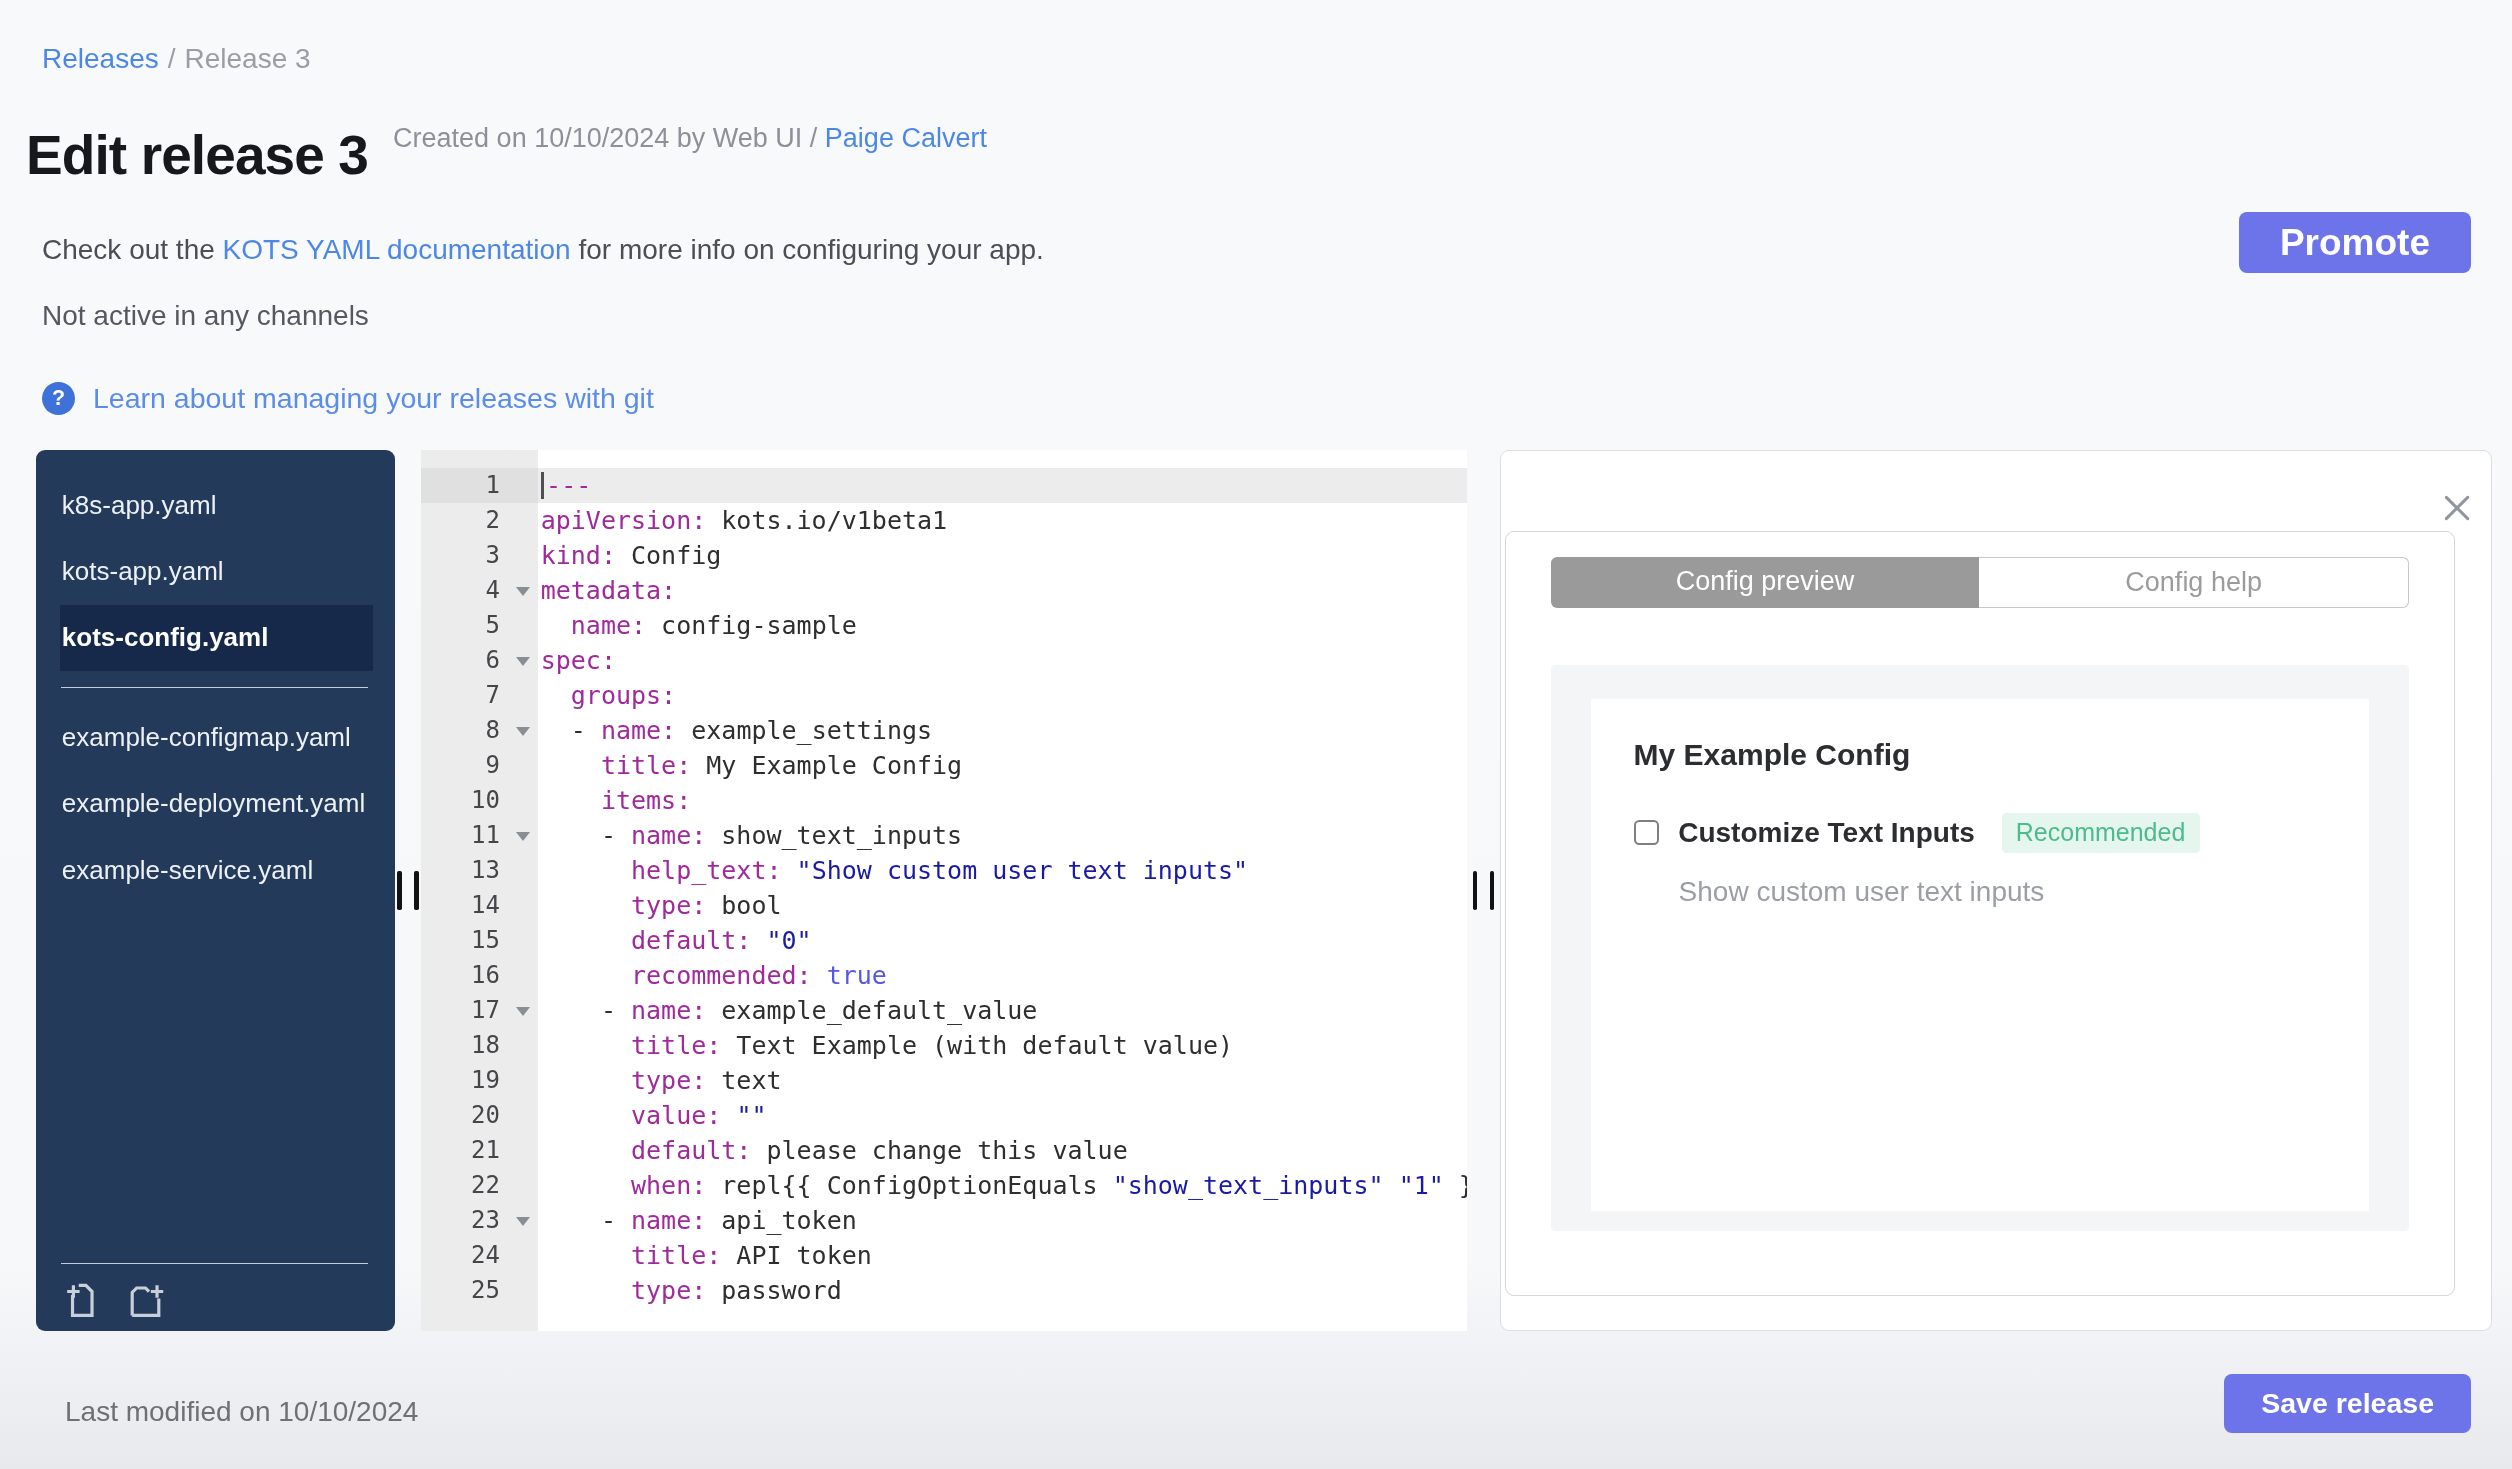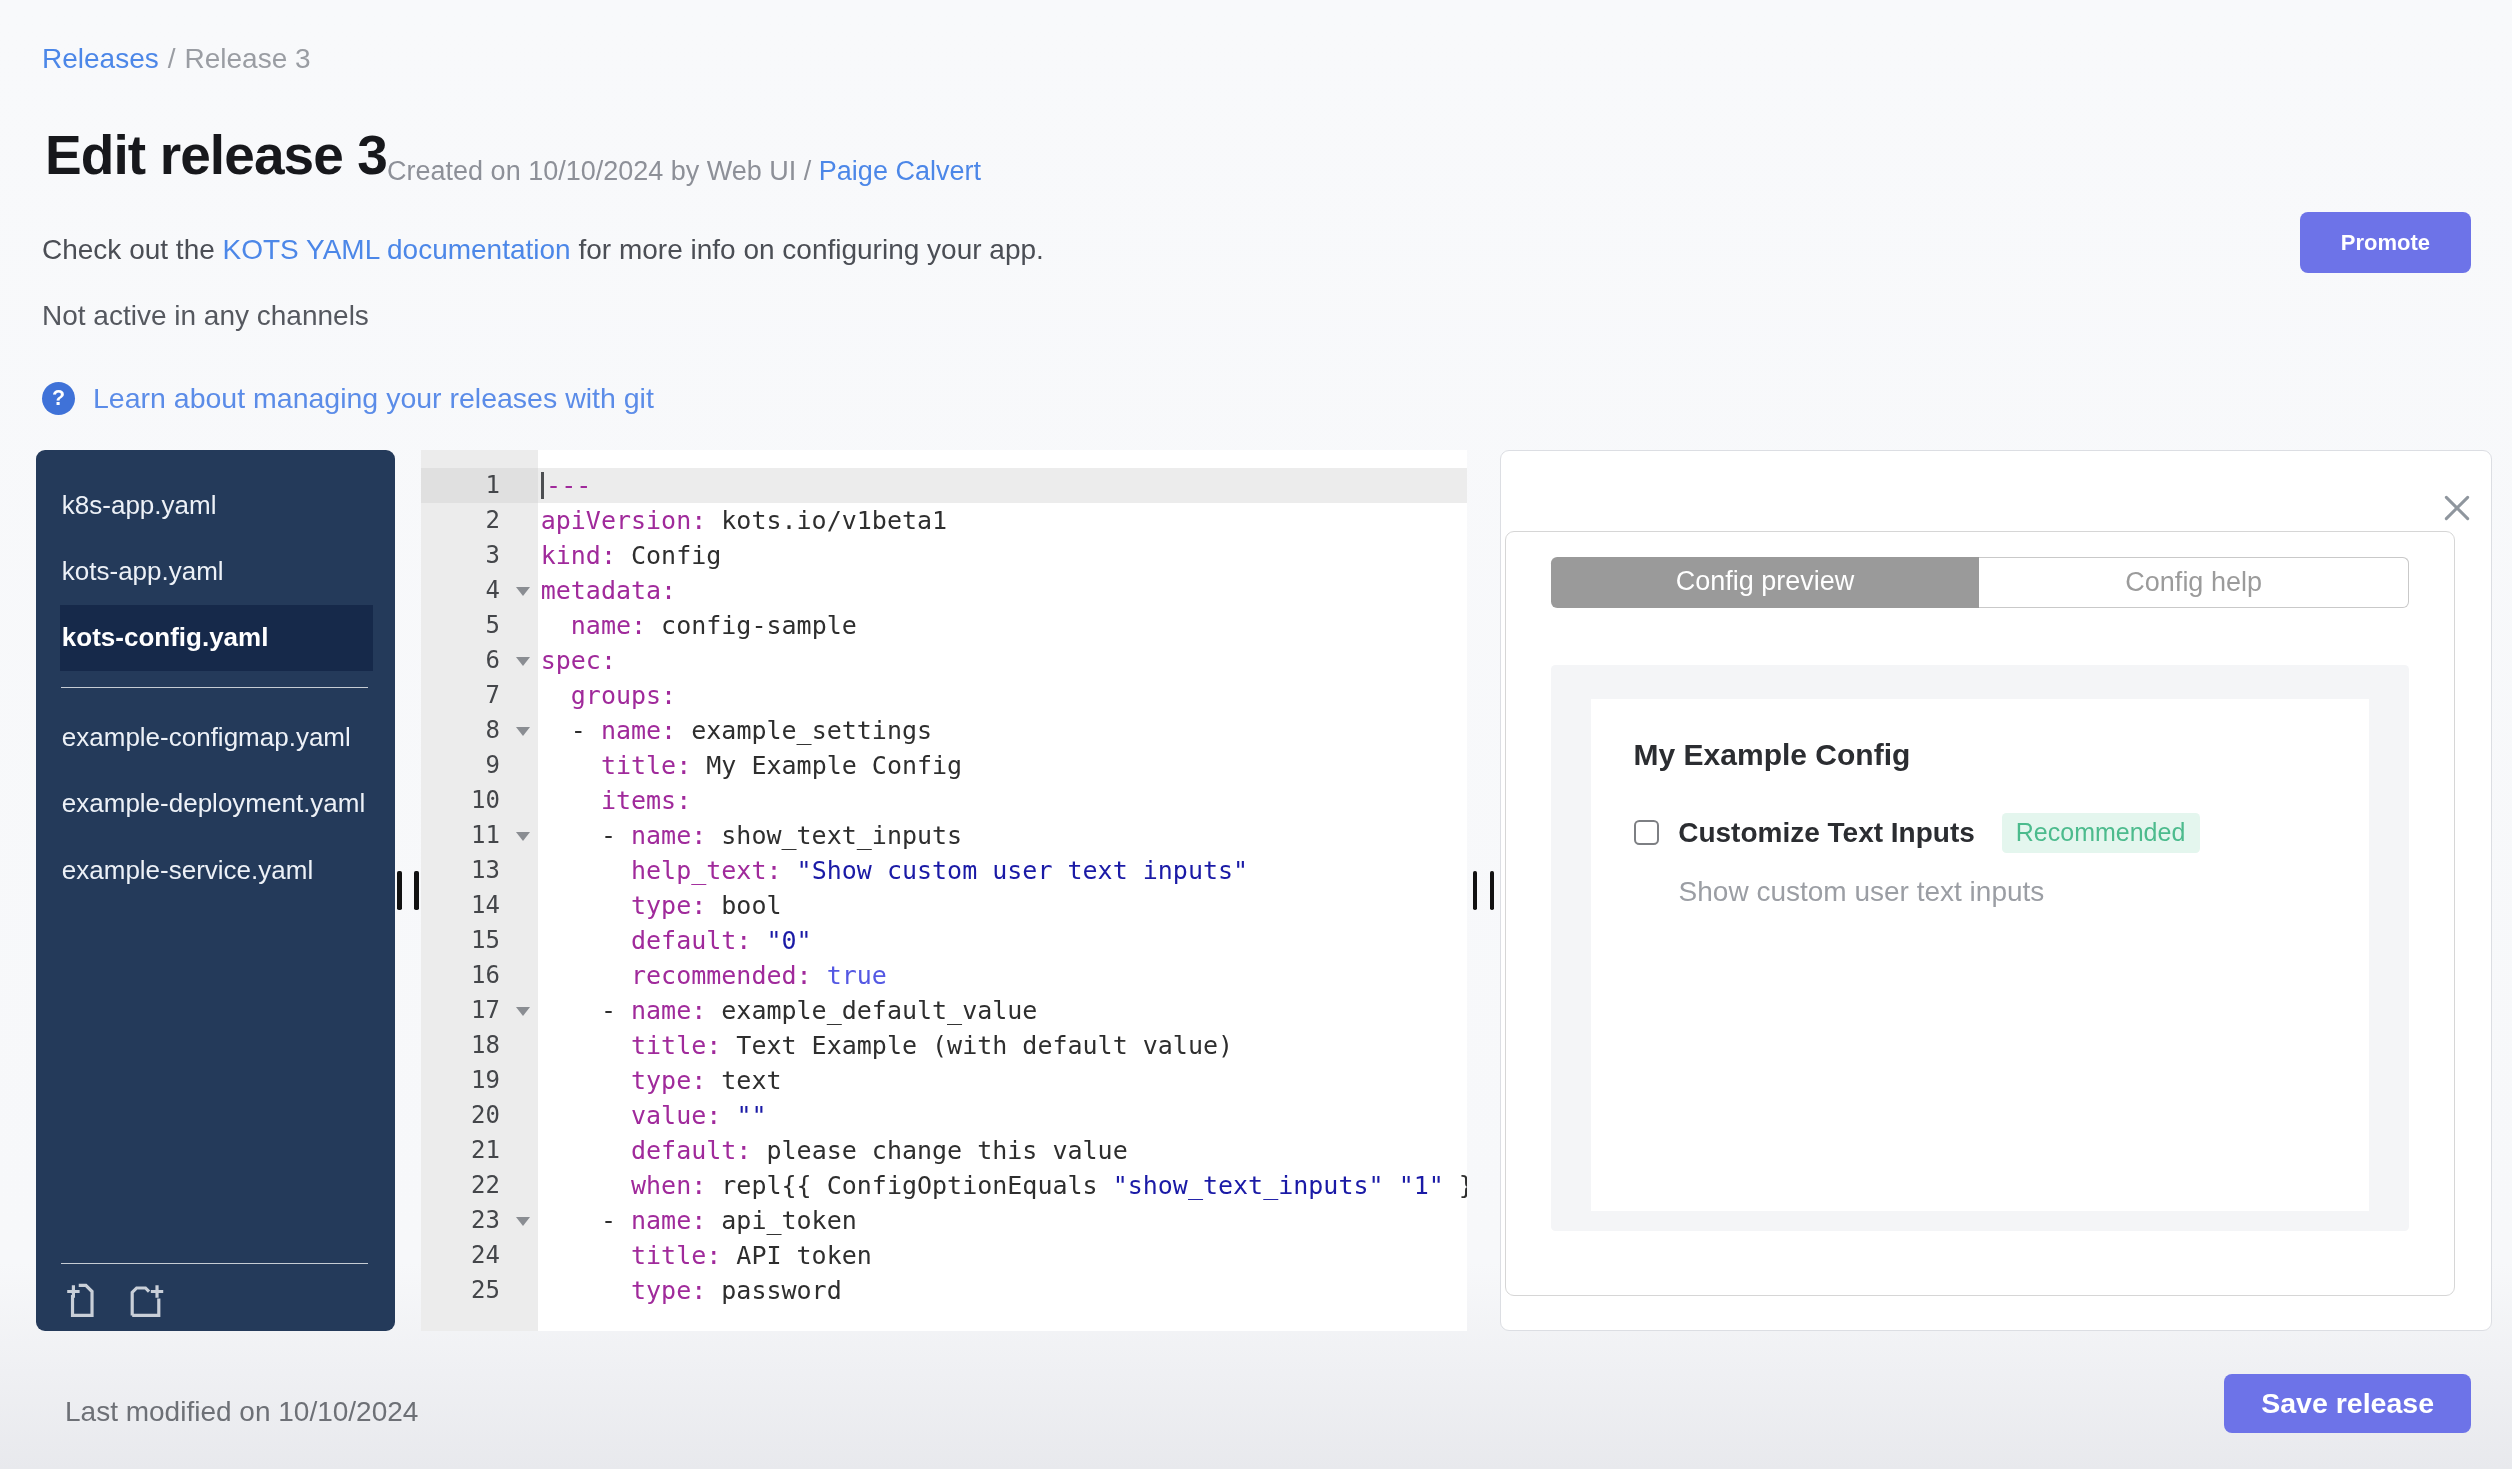--- a/index.html
+++ b/index.html
@@ -10,40 +10,40 @@
     font-family:"Liberation Sans", sans-serif;
   }
   a { text-decoration:none; cursor:pointer; }
   .link { color:#4c87e8; }
 
   
   .breadcrumb { position:absolute; left:42px; top:43px; font-size:28px; }
   .breadcrumb .sep, .breadcrumb .current { color:#9a9da3; }
   .breadcrumb .sep { margin:0 9px; }
 
-  .title-row { position:absolute; left:45px; top:123px; display:flex; align-items:flex-end; }
+  .title-row { position:absolute; left:26px; top:123px; display:flex; align-items:flex-start; gap:25px; }
   h1.page-title { font-size:55px; font-weight:700; color:#17181c; letter-spacing:-0.9px; }
   .title-meta { font-size:27px; color:#8d9098; }
   .title-meta a { color:#4c87e8; }
 
   .doc-line { position:absolute; left:42px; top:234px; font-size:28px; color:#4b4e55; }
   .channel-line { position:absolute; left:42px; top:300px; font-size:28px; color:#55585f; }
 
   .git-line { position:absolute; left:42px; top:382px; display:flex; align-items:center; gap:18px; }
   .help-circle {
     width:33px; height:33px; border-radius:50%; background:#3f72d8; color:#fff;
     font-size:21.4px; font-weight:700; display:flex; align-items:center; justify-content:center;
   }
   .git-line a { font-size:28.5px; color:#5b8ce8; }
 
   .btn {
     background:#6d73e8; color:#fff; font-weight:700; border:none; border-radius:8px;
     font-family:"Liberation Sans", sans-serif; cursor:pointer; display:inline-block; text-align:center;
   }
-  .promote-btn { position:absolute; right:41px; top:212px; height:61px; line-height:61px; padding:0 41px; font-size:22px; }
+  .promote-btn { position:absolute; right:41px; top:212px; height:61px; line-height:61px; padding:0 41px; font-size:37px; }
   .save-btn { position:absolute; right:41px; top:1374px; height:59px; line-height:59px; padding:0 37px; font-size:28.5px; }
 
   
   .workspace { position:absolute; left:36px; top:450px; width:2456px; height:881px; display:flex; }
 
   
   .sidebar { position:relative; width:359px; background:#243a5a; border-radius:9px; overflow:hidden; flex:none; }
   .sb-list { padding-top:22px; }
   .sb-item {
     margin:0 22px 0 24px; padding:10.7px 0 10.7px 1.8px; line-height:45px;

